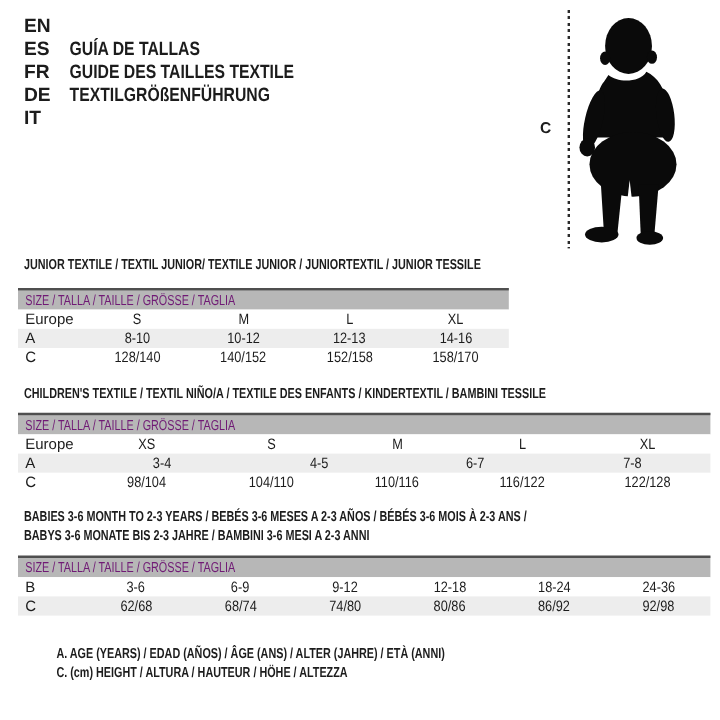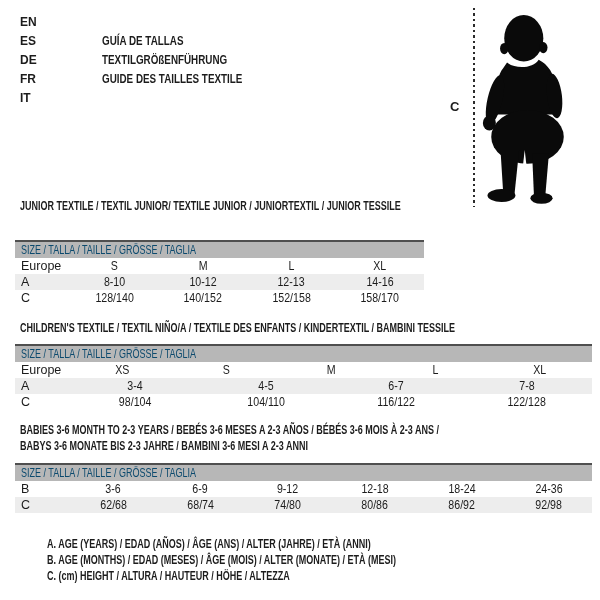--- a/index.html
+++ b/index.html
@@ -10,36 +10,36 @@
     -webkit-font-smoothing:antialiased;
   }
   .abs{position:absolute;}
   
   .cx{display:inline-block;transform:scaleX(0.75);transform-origin:0 50%;white-space:nowrap;}
   .cx82{display:inline-block;transform:scaleX(0.82);transform-origin:0 50%;white-space:nowrap;}
   .cxc{display:inline-block;transform:scaleX(0.85);transform-origin:50% 50%;white-space:nowrap;}
 
   
   .lang-block{left:20px;top:13px;}
-  .lang-row{display:flex;height:19px;line-height:19px;font-size:12px;font-weight:700;gap:44px;}
+  .lang-row{display:flex;height:19px;line-height:19px;font-size:16px;font-weight:700;}
   .lang-code{width:38px;}
 
   
   .dotline{left:473px;top:8px;width:2px;height:199px;
     background:repeating-linear-gradient(to bottom,#2b2b2b 0 2.5px,transparent 2.5px 5.5px);}
   .c-label{left:450px;top:100px;font-size:13px;font-weight:700;line-height:14px;}
   .baby{left:481px;top:6px;}
 
   
   .sec-heading{font-size:12px;font-weight:700;line-height:16px;white-space:nowrap;}
 
   
   .tbl{font-size:12.5px;}
   .band{background:#b7b7b7;border-top:2px solid #4f4f4f;height:16px;line-height:16px;
-        padding-left:6px;font-size:12px;color:#0c4a6e;}
+        padding-left:6px;font-size:12px;color:#701a75;}
   .trow{display:flex;height:16px;line-height:16px;background:#ffffff;align-items:flex-end;}
   .trow.alt{background:#ededed;}
   .c0{width:55px;padding-left:6px;box-sizing:border-box;}
   .c{flex:1;text-align:center;}
 
   
   .notes{left:20px;top:536px;margin-left:27px;}
   .note-line{height:16px;line-height:16px;font-size:12px;font-weight:700;}
 </style>
 </head>
@@ -47,26 +47,26 @@
 
 <div class="abs lang-block">
   <div class="lang-row">
     <span class="lang-code">EN</span>
   </div>
   <div class="lang-row">
     <span class="lang-code">ES</span>
     <span class="lang-title"><span class="cx82">GUÍA DE TALLAS</span></span>
   </div>
   <div class="lang-row">
+    <span class="lang-code">FR</span>
+    <span class="lang-title"><span class="cx82">GUIDE DES TAILLES TEXTILE</span></span>
+  </div>
+  <div class="lang-row">
     <span class="lang-code">DE</span>
     <span class="lang-title"><span class="cx82">TEXTILGRÖßENFÜHRUNG</span></span>
-  </div>
-  <div class="lang-row">
-    <span class="lang-code">FR</span>
-    <span class="lang-title"><span class="cx82">GUIDE DES TAILLES TEXTILE</span></span>
   </div>
   <div class="lang-row">
     <span class="lang-code">IT</span>
   </div>
 </div>
 
 <div class="abs dotline"></div>
 <div class="abs c-label">C</div>
 <svg class="abs baby" width="93" height="206" viewBox="0 0 100 212" xmlns="http://www.w3.org/2000/svg">
   <g fill="#0a0a0a">
@@ -79,21 +79,21 @@
     <ellipse cx="79" cy="92" rx="8" ry="24" transform="rotate(-7 79 92)"></ellipse>
     <ellipse cx="50" cy="136" rx="39" ry="29"></ellipse>
     <path d="M21 150 L41 150 L36 198 L24 198 Z"></path>
     <path d="M55 154 L73 154 L69 201 L57 201 Z"></path>
     <ellipse cx="22" cy="199" rx="15" ry="7"></ellipse>
     <ellipse cx="65" cy="202" rx="12" ry="6"></ellipse>
   </g>
   <path d="M47 150 L54 212 L40 212 Z" fill="#ffffff"></path>
 </svg>
 
-<div class="abs sec-heading" style="left:20px;top:198px;">
+<div class="abs sec-heading" style="left:20px;top:212px;">
   <span class="cx">JUNIOR TEXTILE / TEXTIL JUNIOR/ TEXTILE JUNIOR / JUNIORTEXTIL / JUNIOR TESSILE</span>
 </div>
 <div class="abs tbl" style="left:15px;top:240px;width:409px;">
   <div class="band">
     <span class="cx">SIZE / TALLA / TAILLE / GRÖSSE / TAGLIA</span>
   </div>
   <div class="trow">
     <span class="c0">Europe</span>
     <span class="c"><span class="cxc">S</span></span>
     <span class="c"><span class="cxc">M</span></span>
@@ -135,20 +135,21 @@
     <span class="c0">A</span>
     <span class="c"><span class="cxc">3-4</span></span>
     <span class="c"><span class="cxc">4-5</span></span>
     <span class="c"><span class="cxc">6-7</span></span>
     <span class="c"><span class="cxc">7-8</span></span>
   </div>
   <div class="trow">
     <span class="c0">C</span>
     <span class="c"><span class="cxc">98/104</span></span>
     <span class="c"><span class="cxc">104/110</span></span>
+    <span class="c"><span class="cxc">110/116</span></span>
     <span class="c"><span class="cxc">116/122</span></span>
     <span class="c"><span class="cxc">122/128</span></span>
   </div>
 </div>
 
 <div class="abs sec-heading" style="left:20px;top:422px;">
   <span class="cx">BABIES 3-6 MONTH TO 2-3 YEARS / BEBÉS 3-6 MESES A 2-3 AÑOS / BÉBÉS 3-6 MOIS À 2-3 ANS /</span><br>
   <span class="cx">BABYS 3-6 MONATE BIS 2-3 JAHRE / BAMBINI 3-6 MESI A 2-3 ANNI</span>
 </div>
 <div class="abs tbl" style="left:15px;top:463px;width:577px;">
@@ -170,15 +171,14 @@
     <span class="c"><span class="cxc">68/74</span></span>
     <span class="c"><span class="cxc">74/80</span></span>
     <span class="c"><span class="cxc">80/86</span></span>
     <span class="c"><span class="cxc">86/92</span></span>
     <span class="c"><span class="cxc">92/98</span></span>
   </div>
 </div>
 
 <div class="abs notes">
   <div class="note-line"><span class="cx">A. AGE (YEARS) / EDAD (AÑOS) / ÂGE (ANS) / ALTER (JAHRE) / ETÀ (ANNI)</span></div>
-  <div class="note-line"><span class="cx">B. AGE (MONTHS) / EDAD (MESES) / ÂGE (MOIS) / ALTER (MONATE) / ETÀ (MESI)</span></div>
   <div class="note-line"><span class="cx">C. (cm) HEIGHT / ALTURA / HAUTEUR / HÖHE / ALTEZZA</span></div>
 </div>
 
 </body></html>

